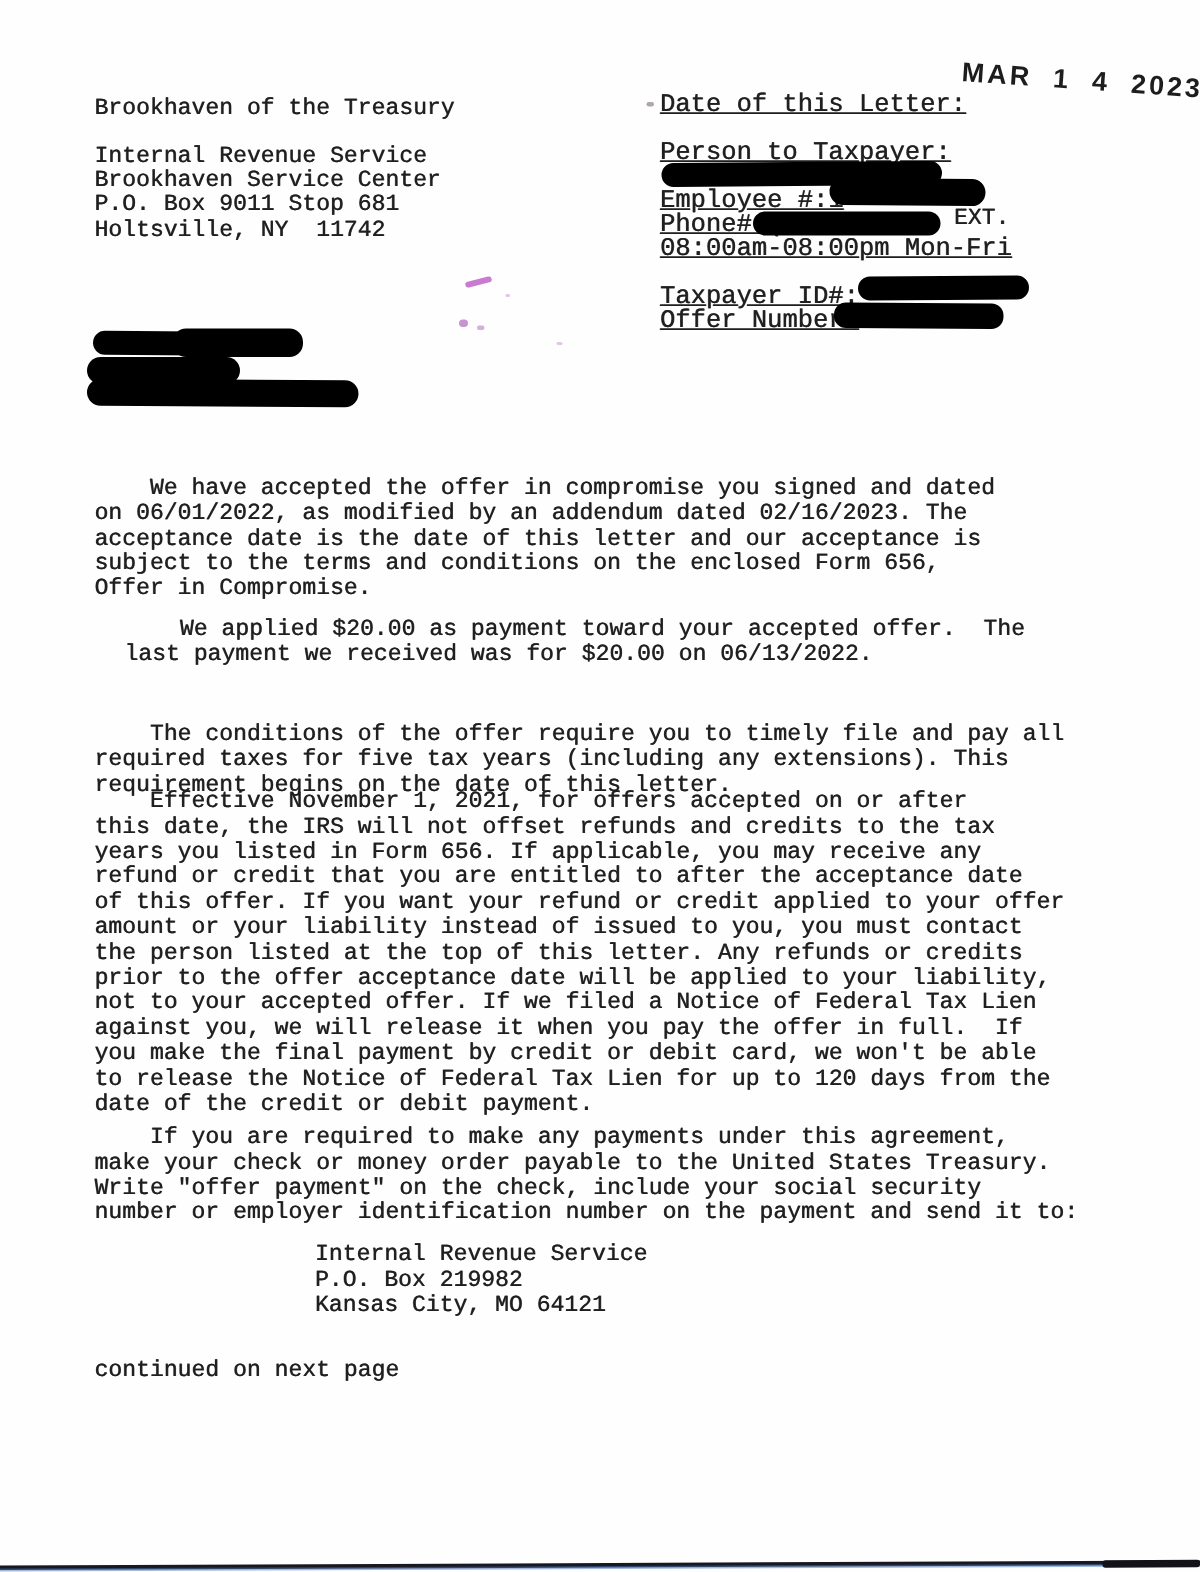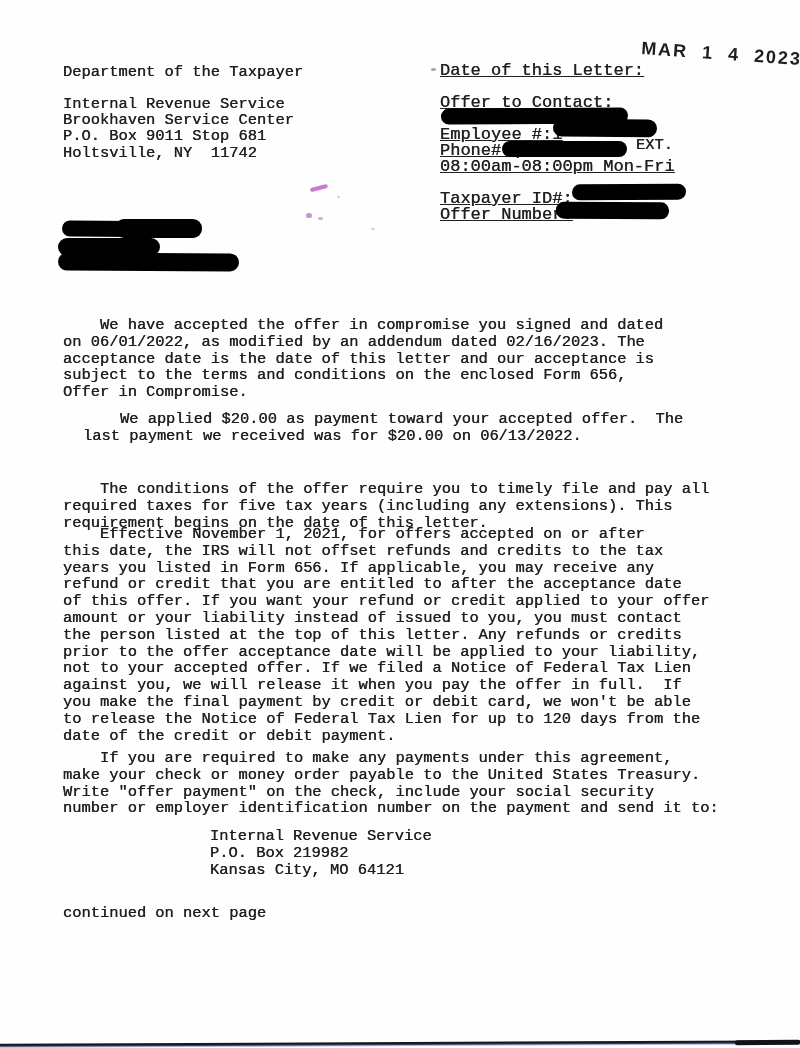--- a/index.html
+++ b/index.html
@@ -44,30 +44,30 @@
   .artifact{position:absolute;}
   .scan-edge{position:absolute;transform-origin:center;}
 </style>
 </head>
 <body>
 
 <div class="page">
 
   <div class="stamp">MAR 1 4 2023</div>
 
-  <div class="mono" style="left:63px;top:64px;line-height:16.2px;">Department of the Taxpayer</div>
+  <div class="mono" style="left:63px;top:64px;line-height:16.2px;">Brookhaven of the Treasury</div>
   <div class="mono hdr-line" style="left:63px;top:96px;">Internal Revenue Service
 Brookhaven Service Center
 P.O. Box 9011 Stop 681
 Holtsville, NY  11742</div>
 
   <div class="contact-block">
     <div class="cline">Date of this Letter:</div>
     <div class="spacer"></div>
-    <div class="cline">Offer to Contact:</div>
+    <div class="cline">Person to Taxpayer:</div>
     <div class="spacer"></div>
     <div class="cline">Employee #:1</div>
     <div class="cline">Phone#:(</div>
     <div class="cline">08:00am-08:00pm Mon-Fri</div>
     <div class="spacer"></div>
     <div class="cline">Taxpayer ID#:*</div>
     <div class="cline">Offer Number:</div>
   </div>
   <div class="mono" style="left:636px;top:137px;line-height:16px;">EXT.</div>
 

